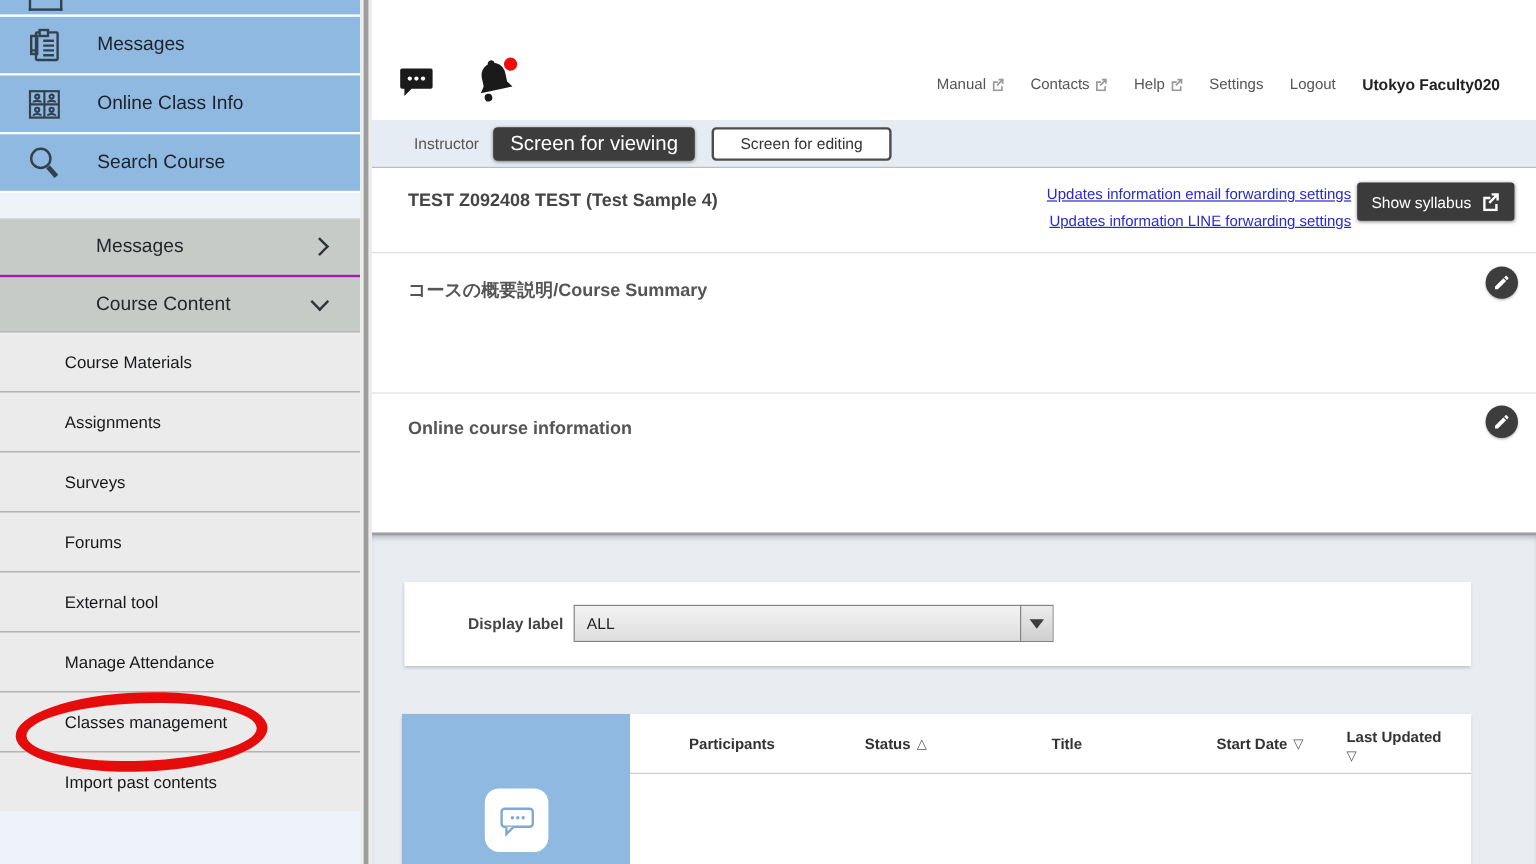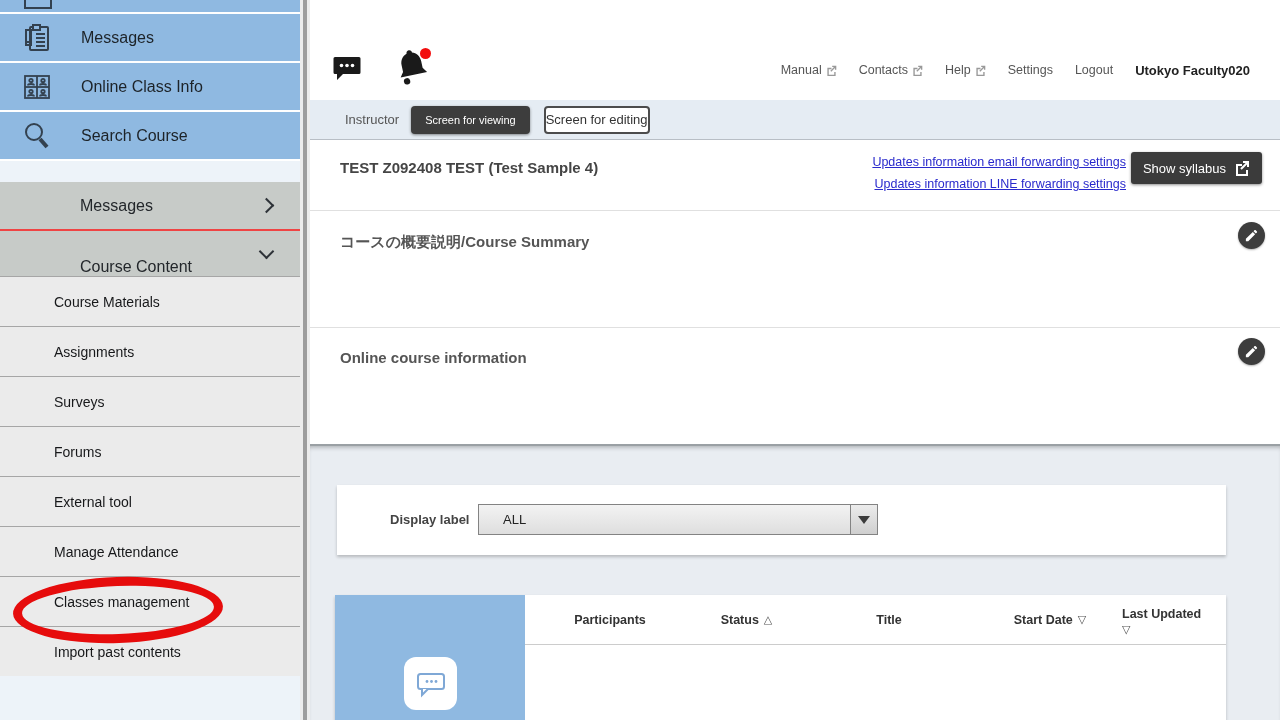--- a/index.html
+++ b/index.html
@@ -12,21 +12,21 @@
   .sb-partial { height:14px; background:#8fb9e1; border-bottom:2px solid #fff; position:relative; }
   .sb-partial .frag { position:absolute; left:24px; bottom:3px; width:28px; height:9px;
     border-left:2px solid #33414f; border-right:2px solid #33414f; border-bottom:2px solid #33414f; }
   .sb-item { height:49px; background:#8fb9e1; border-bottom:2px solid #fff;
     display:flex; align-items:center; cursor:pointer; }
   .sb-item .ic { width:32px; height:32px; margin-left:21px; flex:0 0 32px; }
   .sb-item .lbl { margin-left:28px; font-size:16px; color:#1d2328; }
   .sb-gap { height:21px; background:#edf3f9; }
   .sb-header { height:47px; background:#c7cbc8; display:flex; align-items:center; position:relative; cursor:pointer; }
   .sb-header .lbl { margin-left:80px; font-size:16px; color:#23272b; }
-  .sb-header.hdr2 { border-top:2px solid #ef4444;align-items:flex-end; }
+  .sb-header.hdr2 { border-top:2px solid #a21caf; }
   .chev { position:absolute; right:28px; width:11px; height:11px;
     border-top:2px solid #2e3338; border-right:2px solid #2e3338; }
   .chev.right { top:18px; transform:rotate(45deg); }
   .chev.down  { top:15px; transform:rotate(135deg); }
   .sb-sub { height:50px; background:#ebebeb; border-top:1px solid #a6a6a6;
     display:flex; align-items:center; cursor:pointer; }
   .sb-sub .lbl { margin-left:54px; font-size:14px; color:#17181a; }
   .sb-sub:first-of-type { border-top:none; }
 
   .red-ellipse { position:absolute; left:13px; top:577px; width:210px; height:66px;
@@ -46,23 +46,23 @@
   .bell-dot { position:absolute; right:4px; top:2px; width:11px; height:11px; border-radius:50%; background:#f20d0d; }
   .topnav { position:absolute; right:30px; top:0; height:60px; display:flex; align-items:center; gap:22px; }
   .topnav .nav-link { display:flex; align-items:center; gap:4px; font-size:12.5px; color:#555; cursor:pointer; }
   .topnav .ext { width:11px; height:11px; }
   .topnav .user { font-size:13px; font-weight:bold; color:#222; }
 
   .modebar { position:relative; height:40px; background:#e5ecf3; border-bottom:1px solid #b8bec5;
     display:flex; align-items:center; }
   .modebar .role { margin-left:35px; font-size:13px; color:#555; }
   .btn-dark { margin-left:12px; height:28px; padding:0 14px; background:#3d3d3d; color:#fff;
-    font-size:11px; border:none; border-radius:4px; box-shadow:0 1px 3px rgba(0,0,0,.45);
+    font-size:17px; border:none; border-radius:4px; box-shadow:0 1px 3px rgba(0,0,0,.45);
     display:inline-flex; align-items:center; cursor:pointer; font-family:inherit; }
-  .btn-light { margin-left:14px; height:28px; padding:0 0; background:#fff; color:#333;
+  .btn-light { margin-left:14px; height:28px; padding:0 22px; background:#fff; color:#333;
     font-size:13px; border:2px solid #4c4c4c; border-radius:4px;
     display:inline-flex; align-items:center; cursor:pointer; font-family:inherit; }
 
   .content-top { position:relative; height:304px; background:#fff; }
   .course-title { position:absolute; left:30px; top:19px; font-size:15px; font-weight:bold; color:#454545; }
   .course-links { position:absolute; right:154px; top:11px; text-align:right; }
   .course-links a { display:block; font-size:12.5px; color:#2929cc; text-decoration:underline;
     line-height:22px; cursor:pointer; }
   .btn-syllabus { position:absolute; right:18px; top:12px; height:32px; padding:0 12px;
     background:#3b3b3b; color:#fff; font-size:13px; border:none; border-radius:3px;
@@ -78,21 +78,21 @@
   .edit-btn.e1 { top:82px; } .edit-btn.e2 { top:198px; }
 
   .lower { position:absolute; left:0; top:404px; width:970px; height:316px; background:#e9edf2;
     border-top:2px solid #9aa0a4; box-shadow:inset 0 4px 5px -3px rgba(0,0,0,.3); }
   .card1 { position:absolute; left:27px; top:39px; width:889px; height:70px; background:#fff;
     box-shadow:0 2px 3px rgba(0,0,0,.22); }
   .filter-label { position:absolute; left:53px; top:27px; width:80px; font-size:13px; font-weight:bold; color:#444; }
   .dropdown { position:absolute; left:141px; top:19px; width:400px; height:31px;
     border:1px solid #838383; background:linear-gradient(#f3f3f3,#dedede);
     display:flex; align-items:stretch; cursor:pointer; }
-  .dropdown .val { flex:1; display:flex; align-items:center; padding-left:24px; font-size:13px; color:#222; }
+  .dropdown .val { flex:1; display:flex; align-items:center; padding-left:10px; font-size:13px; color:#222; }
   .dropdown .arrow-box { width:27px; border-left:1px solid #838383;
     display:flex; align-items:center; justify-content:center;
     background:linear-gradient(#ececec,#cfcfcf); }
   .dropdown .arrow-box .tri { width:0; height:0; border-left:6px solid transparent;
     border-right:6px solid transparent; border-top:8px solid #3b3b3b; }
 
   .card2 { position:absolute; left:25px; top:149px; width:891px; height:167px; background:#fff;
     box-shadow:0 2px 3px rgba(0,0,0,.22); display:flex; overflow:hidden; }
   .tile { width:190px; background:#8fb9e1; position:relative; flex:0 0 190px; cursor:pointer; }
   .tile .msg-sq { position:absolute; left:69px; top:62px; width:53px; height:53px;

